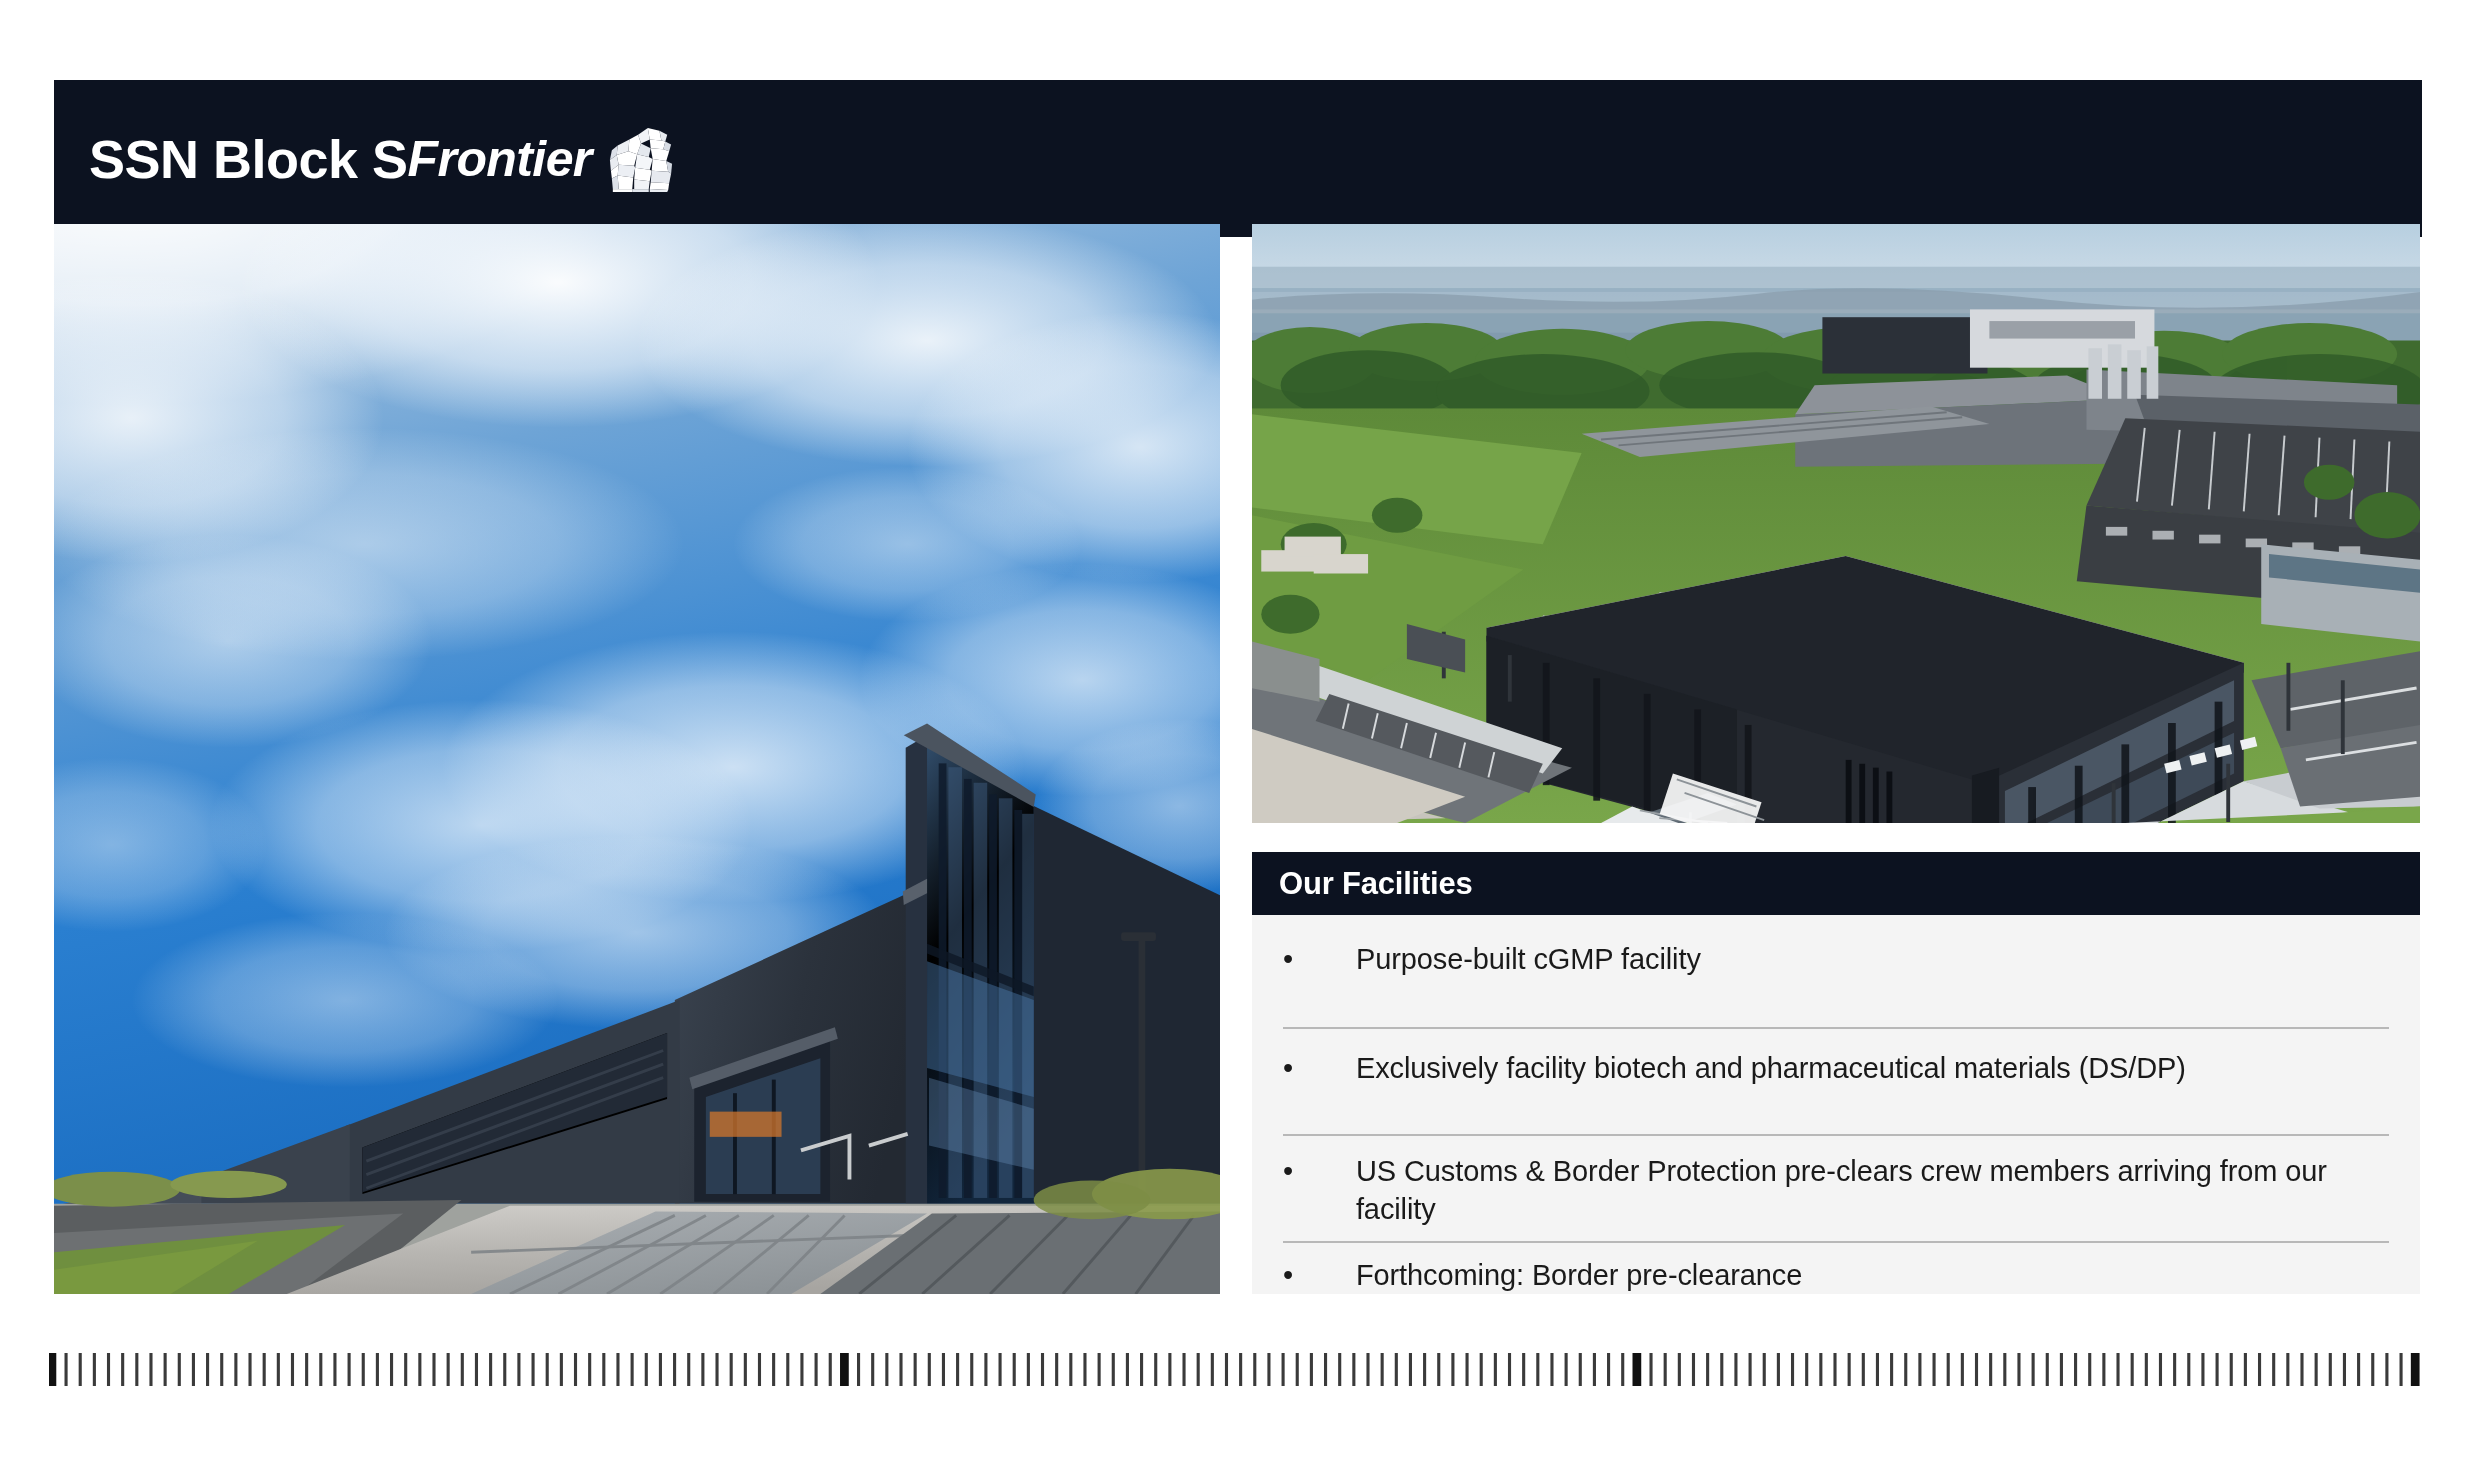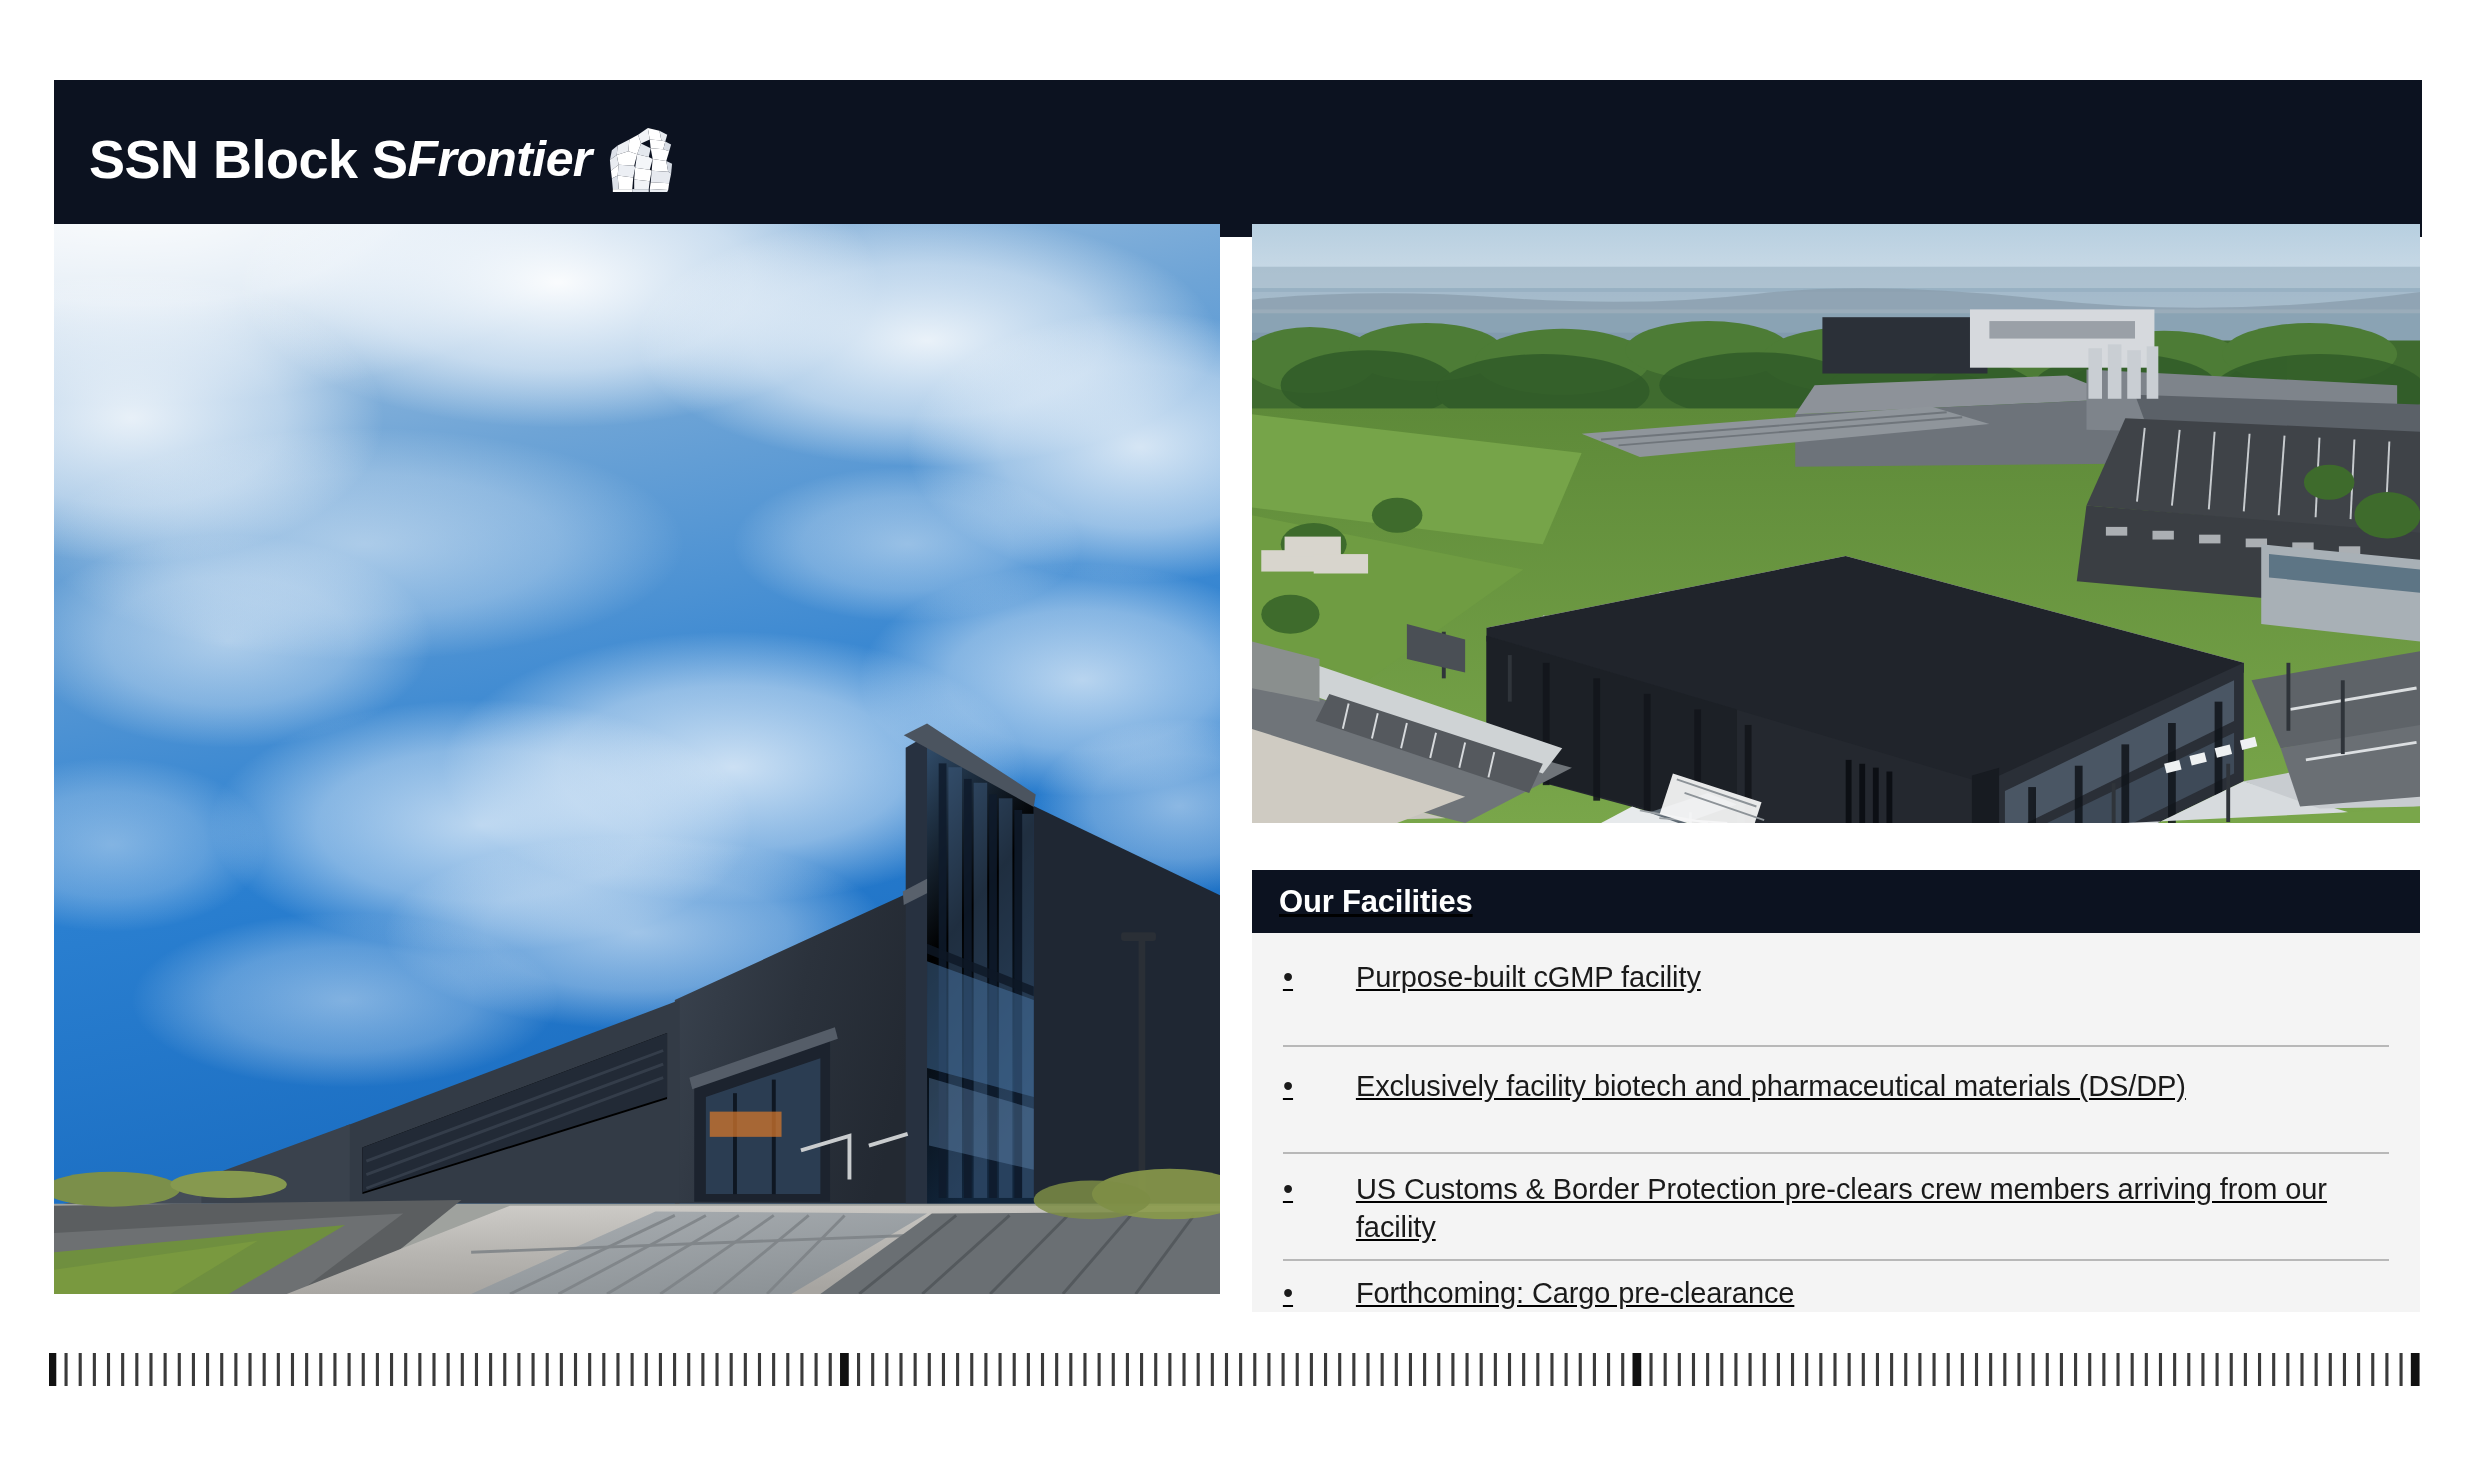--- a/index.html
+++ b/index.html
@@ -86,24 +86,23 @@
     height: 599px;
     overflow: hidden;
     background: #93b7cf;
   }
   #photo-aerial svg { display: block; width: 100%; height: 100%; }
 
   
   #facilities-panel {
     position: absolute;
     left: 1252px;
-    top: 870px;
+    top: 852px;
     width: 1168px;
     height: 442px;
-    text-decoration: underline;
   }
   #facilities-header {
     height: 63px;
     background: #0c1220;
     display: flex;
     align-items: center;
     padding-left: 27px;
     box-sizing: border-box;
   }
   #facilities-header-title {
@@ -653,21 +652,21 @@
         <span class="facility-bullet">•</span>
         <span class="facility-text">US Customs &amp; Border Protection pre-clears crew members arriving from our facility</span>
       </div>
 
       <div class="sp-e"></div>
       <div class="facility-divider"></div>
       <div class="sp-e"></div>
 
       <div class="facility-item">
         <span class="facility-bullet">•</span>
-        <span class="facility-text">Forthcoming: Cargo pre-clearance</span>
+        <span class="facility-text">Forthcoming: Border pre-clearance</span>
       </div>
 
     </div>
   </div>
 
   <div id="tick-ruler">
     <svg id="tick-ruler-svg" viewBox="0 0 2445 34" preserveAspectRatio="none" xmlns="http://www.w3.org/2000/svg" aria-hidden="true">
         <rect x="-1.50" y="0" width="9" height="34" fill="#111111"></rect>
         <rect x="15.98" y="0" width="3.2" height="34" fill="#3a3a3a"></rect>
         <rect x="30.56" y="0" width="3.2" height="34" fill="#3a3a3a"></rect>

